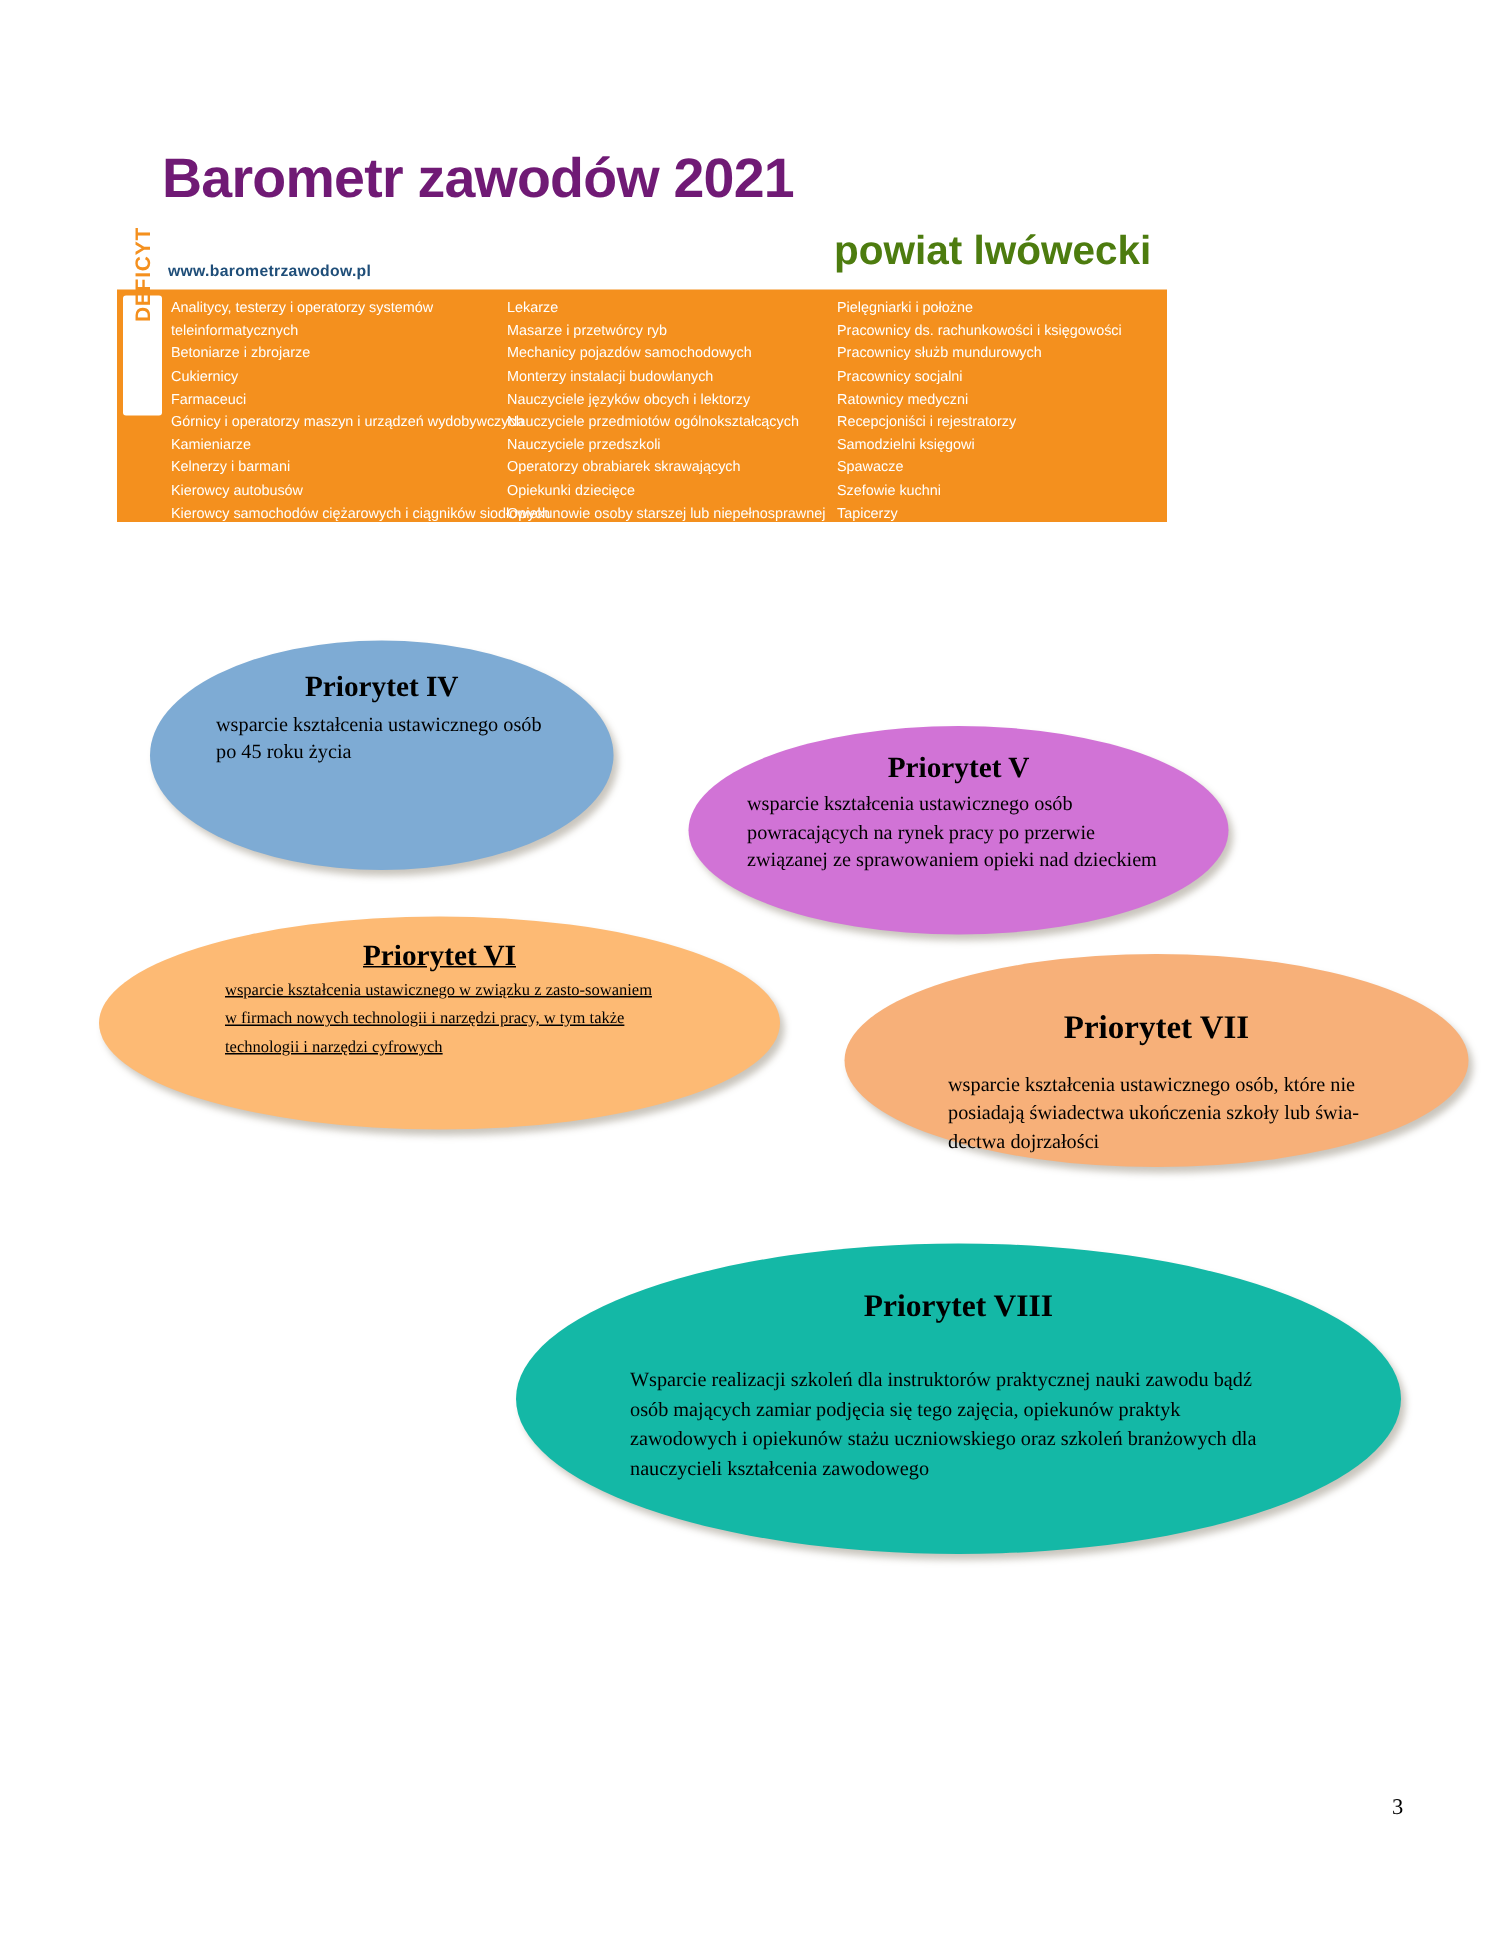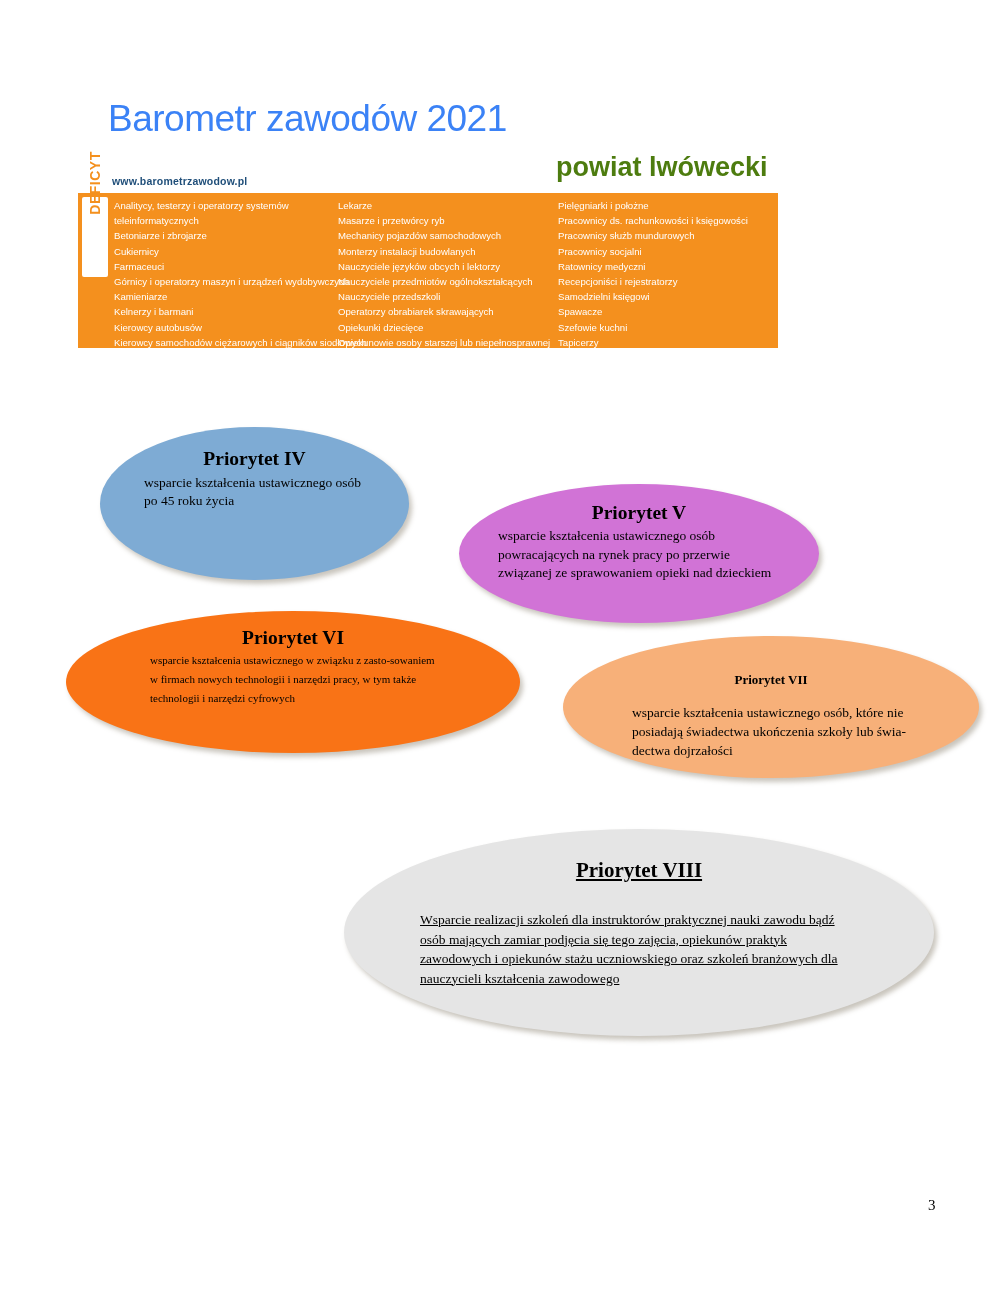--- a/index.html
+++ b/index.html
@@ -21,23 +21,23 @@
     left: 0;
     top: 0;
     width: 1000px;
     height: 370px;
   }
   #barometr-title {
     position: absolute;
     left: 108px;
     top: 98px;
     font-family: "Liberation Sans", sans-serif;
-    font-weight: normal;
+    font-weight: bold;
     font-size: 37px;
-    color: #3b82f6;
+    color: #701a75;
     letter-spacing: -0.5px;
     white-space: nowrap;
     text-align: right;
   }
   #barometr-subtitle {
     position: absolute;
     left: 556px;
     top: 152px;
     font-family: "Liberation Sans", sans-serif;
     font-weight: bold;
@@ -134,38 +134,38 @@
   #ellipse-v {
     left: 459px; top: 484px; width: 360px; height: 139px;
     background: #d173d6;
   }
   #ellipse-v .etitle { margin-top: 18px; font-size: 19.5px; }
   #ellipse-v .ebody  { margin-top: 3px; font-size: 13.5px; line-height: 18.5px; padding: 0 39px; }
 
   
   #ellipse-vi {
     left: 66px; top: 611px; width: 454px; height: 142px;
-    background: #f97316;
+    background: #fdba74;
+    text-decoration: underline;
   }
   #ellipse-vi .etitle { margin-top: 16px; font-size: 19.5px; }
   #ellipse-vi .ebody  { margin-top: 2px; font-size: 11px; line-height: 19px; padding: 0 84px; }
 
   
   #ellipse-vii {
     left: 563px; top: 636px; width: 416px; height: 142px;
     background: #f7b079;
   }
-  #ellipse-vii .etitle { margin-top: 36px; font-size: 13px; }
+  #ellipse-vii .etitle { margin-top: 36px; font-size: 22px; }
   #ellipse-vii .ebody  { margin-top: 15px; font-size: 13.5px; line-height: 19px; padding: 0 69px; }
 
   
   #ellipse-viii {
     left: 344px; top: 829px; width: 590px; height: 207px;
-    background: #e5e5e5;
-    text-decoration: underline;
+    background: #14b8a6;
   }
   #ellipse-viii .etitle { margin-top: 29px; font-size: 21px; }
   #ellipse-viii .ebody  { margin-top: 27px; font-size: 13.5px; line-height: 19.5px; padding: 0 76px; text-align: left; }
 
   
   #page-number {
     position: absolute;
     left: 928px;
     top: 1197px;
     font-family: "Liberation Serif", serif;

